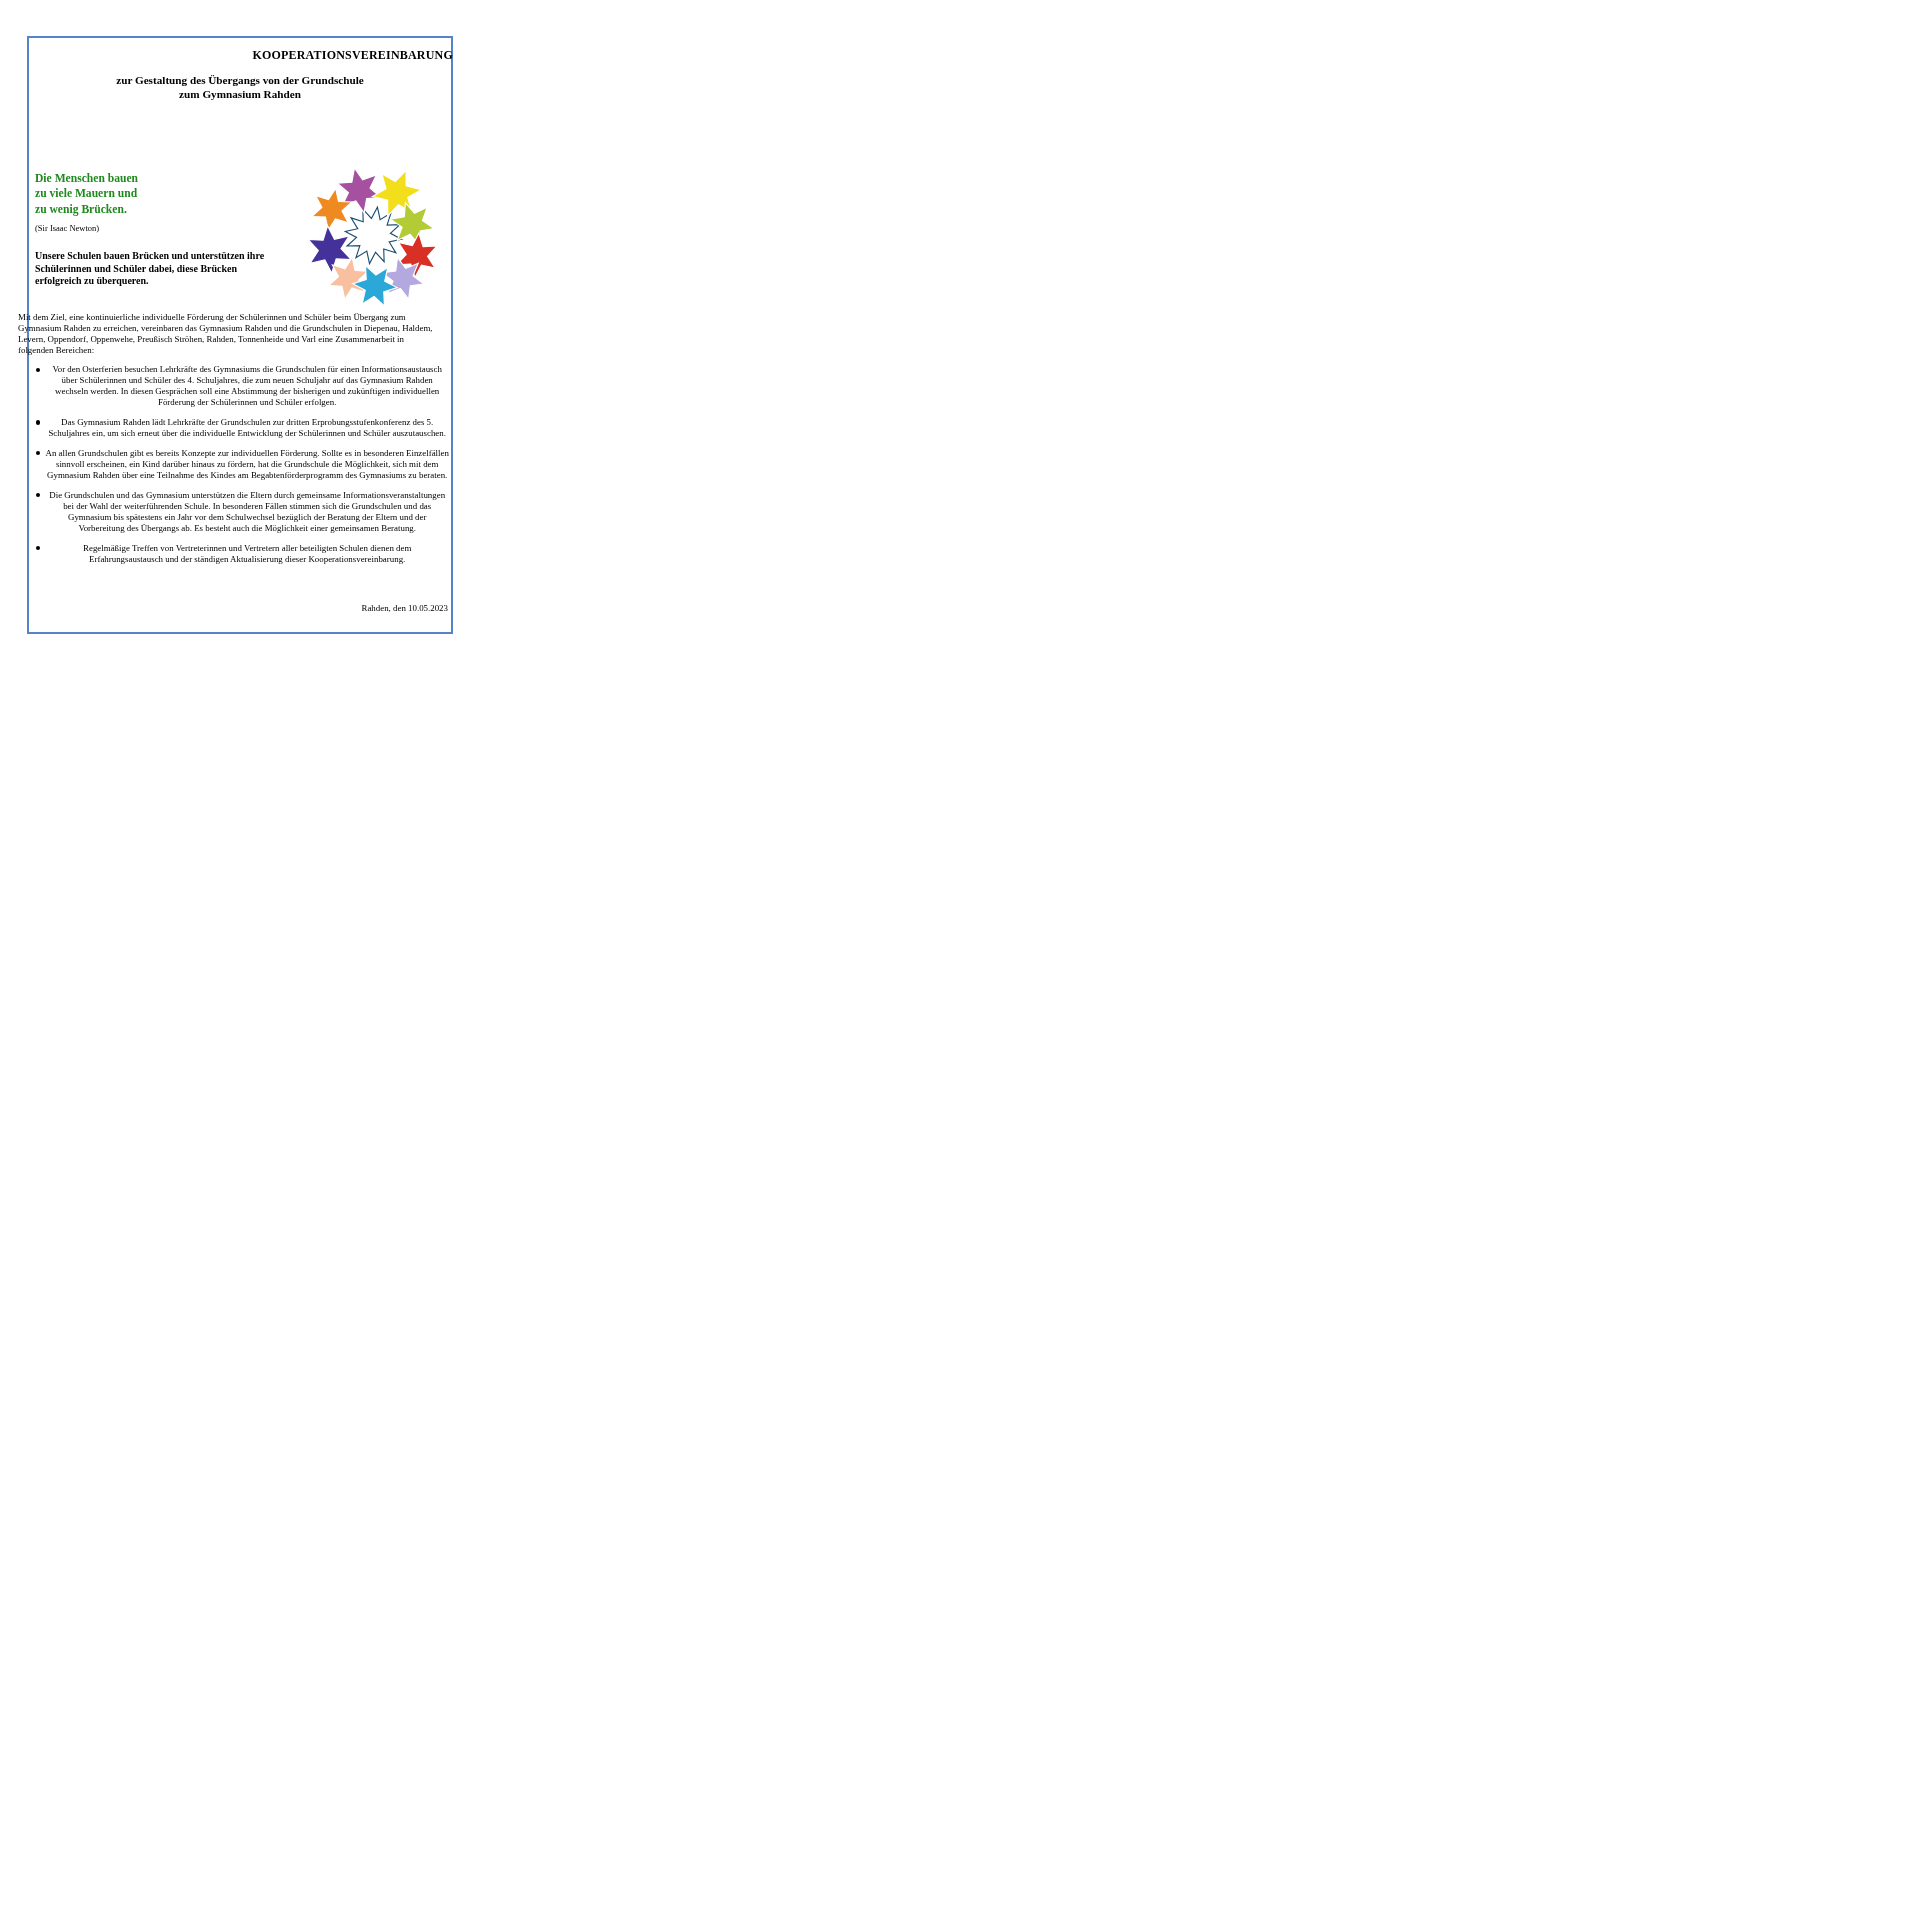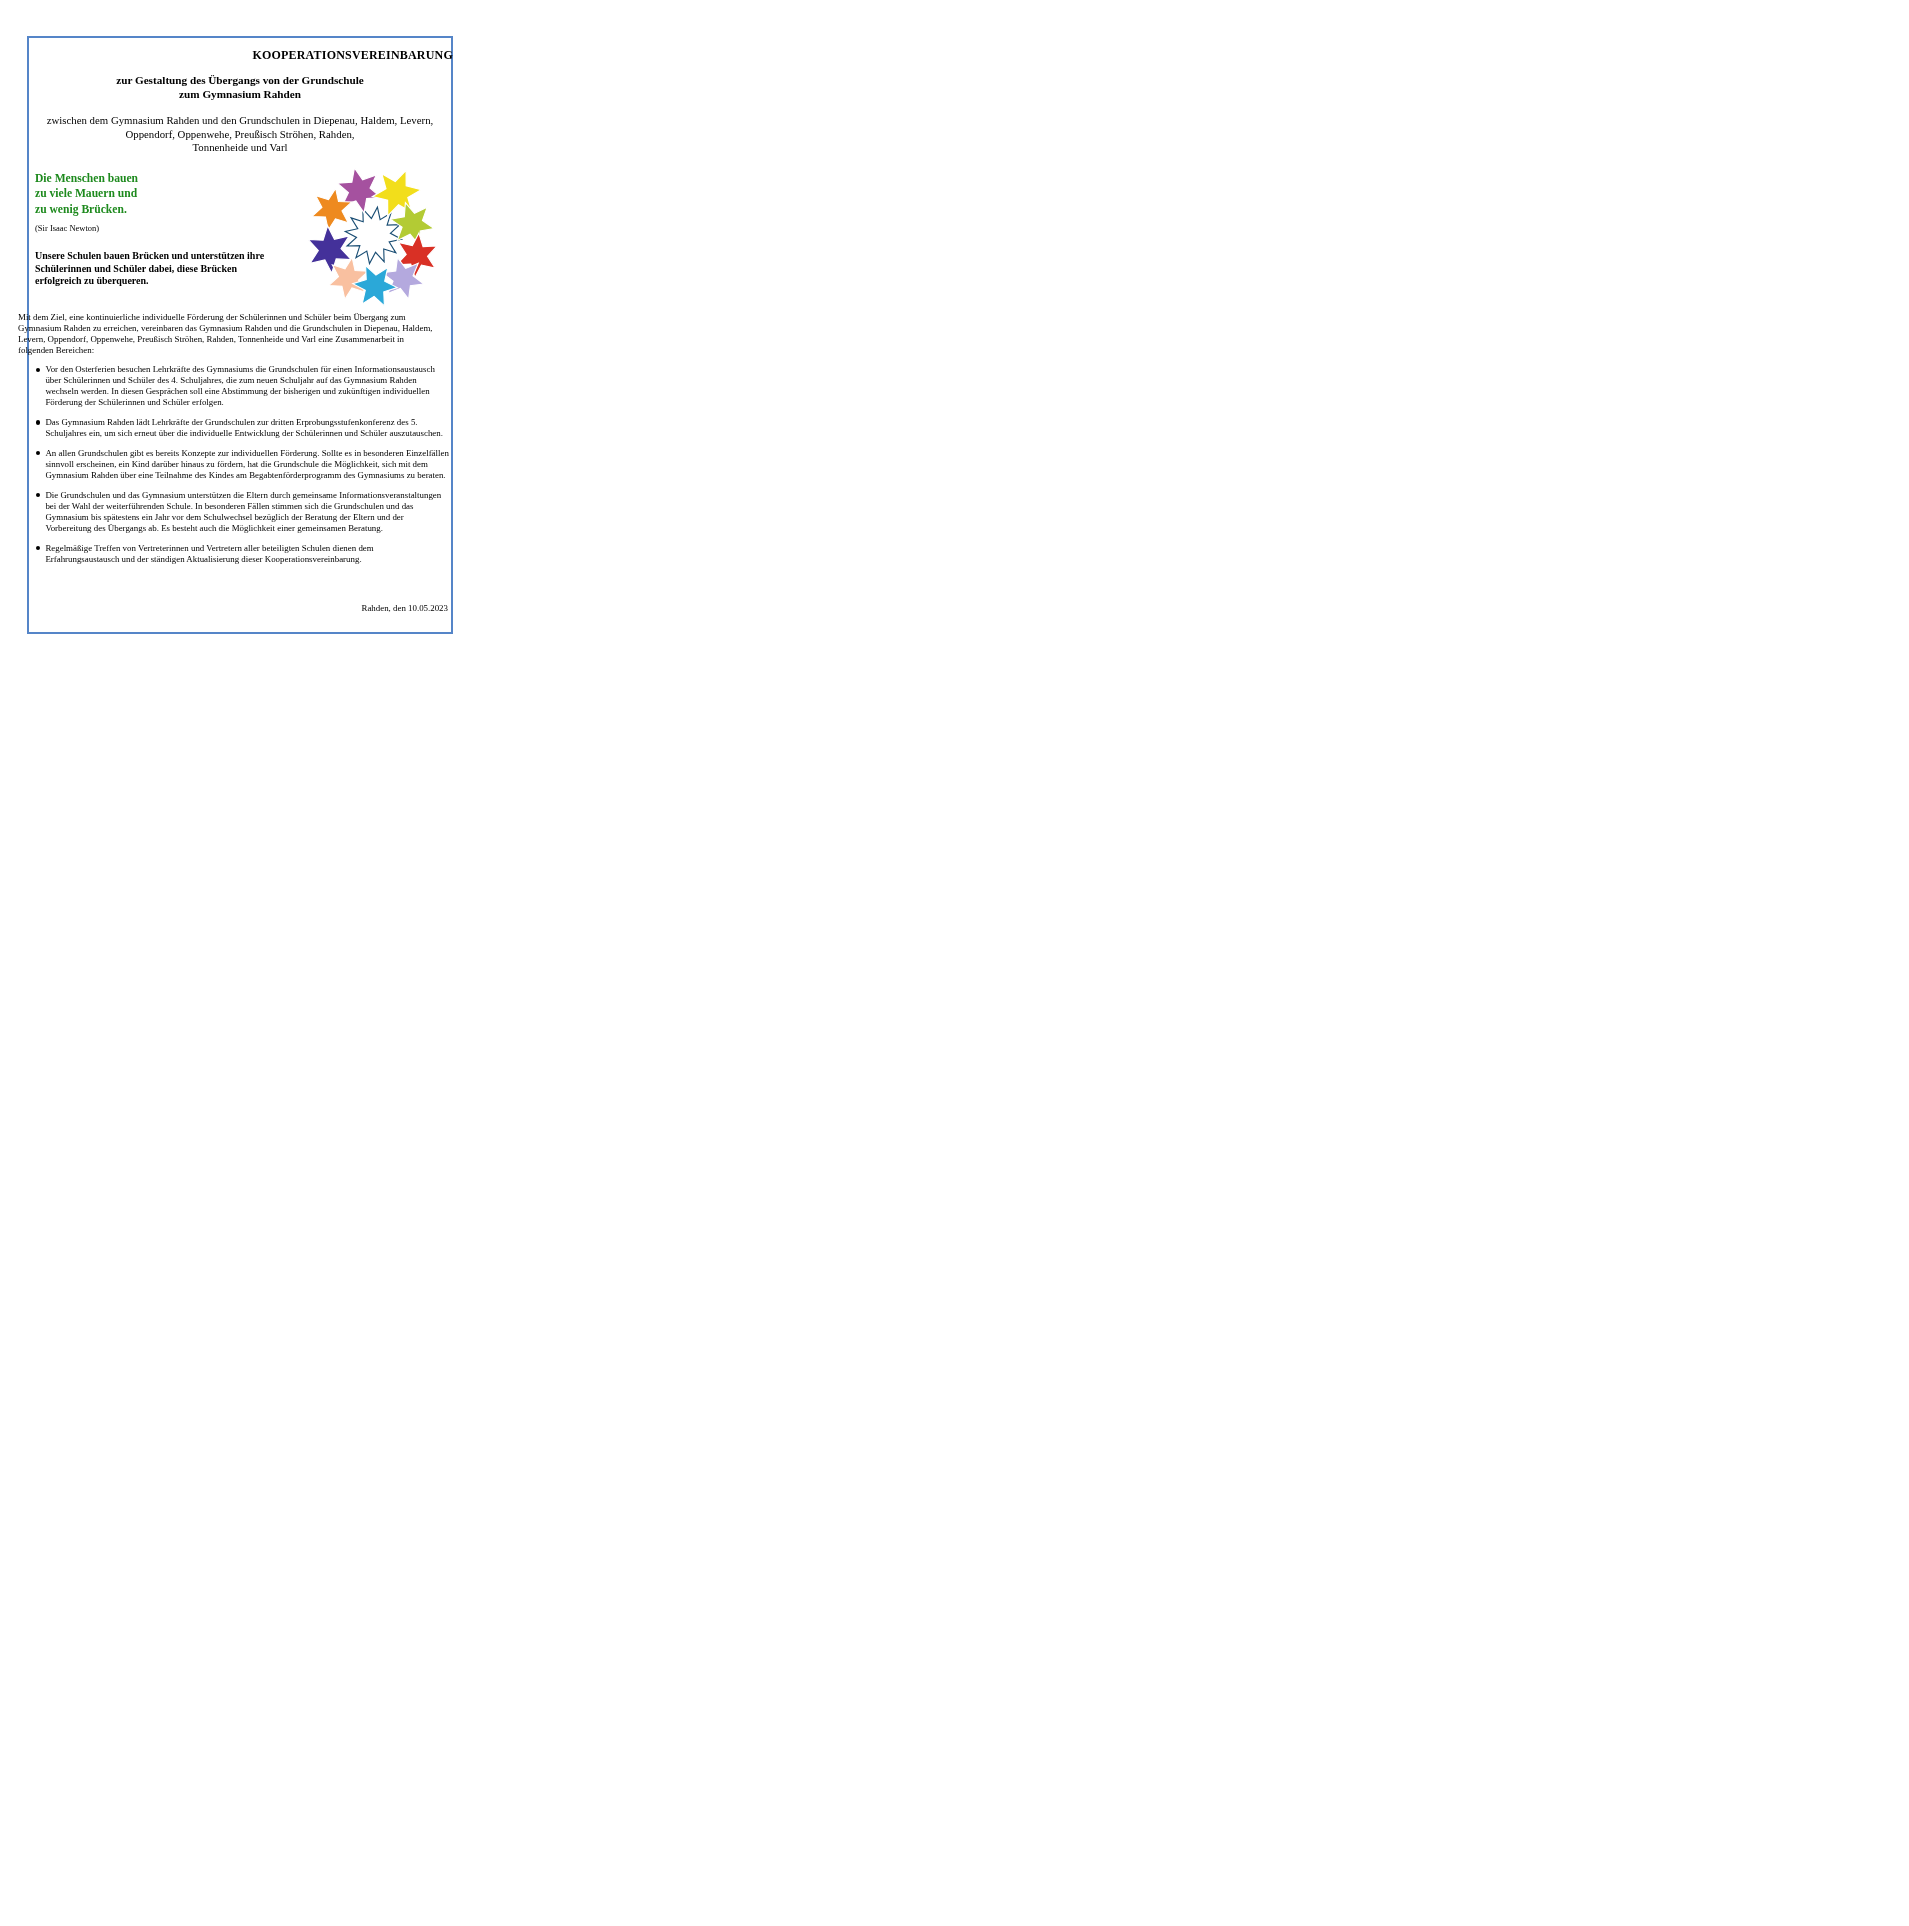--- a/index.html
+++ b/index.html
@@ -15,44 +15,39 @@
              font-size:10.8px; line-height:13.5px; }
   .quote { position:absolute; left:35px; top:171px; font-size:11.6px; font-weight:bold;
            line-height:15.4px; color:#1e8a1e; }
   .attribution { position:absolute; left:35px; top:223px; font-size:8.5px; }
   .statement { position:absolute; left:35px; top:250px; font-size:10px; font-weight:bold;
                line-height:12.7px; }
   .stars { position:absolute; left:297px; top:164px; width:156px; height:145px; }
   .intro { position:absolute; left:18px; top:312px; width:416px;
            font-size:8.9px; line-height:11px; }
   .bullets { position:absolute; left:35px; top:364px; width:414px; margin:0; padding:0;
-             list-style:none; font-size:8.9px; line-height:11px; }
+             list-style:none; font-size:8.9px; line-height:11px;text-align:center; }
   .bullets li { position:relative; padding-left:10.4px; margin-bottom:8.9px; }
   .bullets li::before { content:""; position:absolute; left:0.8px; top:3.5px;
                         width:4.2px; height:4.2px; border-radius:50%; background:#000; }
   .date { position:absolute; right:30px; top:603px; font-size:8.9px; }
 </style>
 </head>
 <body>
 
 <div class="page">
   <div class="frame"></div>
 
   <div class="title">KOOPERATIONSVEREINBARUNG</div>
 
   <div class="subtitle">
     <span>zur Gestaltung des Übergangs von der Grundschule</span><br>
     <span>zum Gymnasium Rahden</span>
   </div>
 
-  <div class="parties">
-    <span>zwischen dem Gymnasium Rahden und den Grundschulen in Diepenau, Haldem, Levern,</span><br>
-    <span>Oppendorf, Oppenwehe, Preußisch Ströhen, Rahden,</span><br>
-    <span>Tonnenheide und Varl</span>
-  </div>
 
   <div class="quote">
     <span>Die Menschen bauen</span><br>
     <span>zu viele Mauern und</span><br>
     <span>zu wenig Brücken.</span>
   </div>
 
   <div class="attribution">(Sir Isaac Newton)</div>
 
   <div class="statement">

